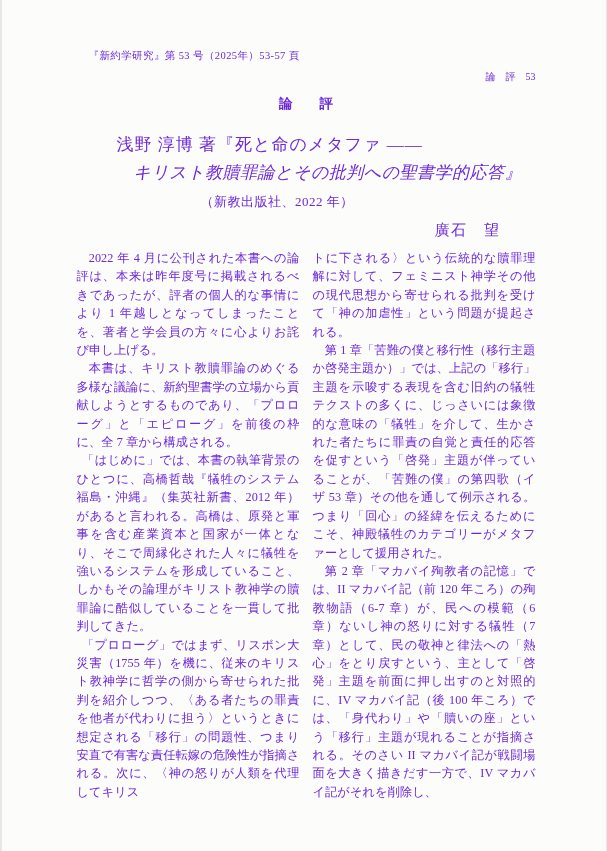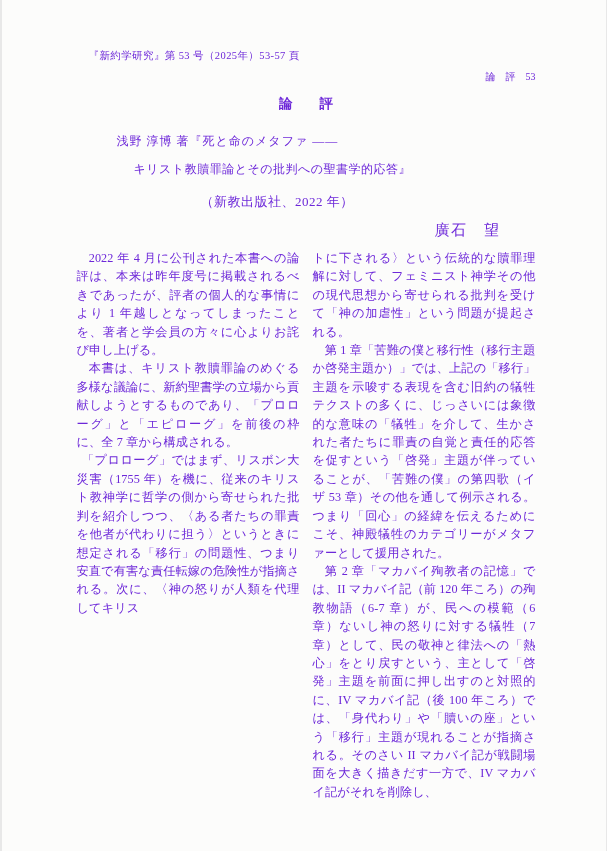--- a/index.html
+++ b/index.html
@@ -25,25 +25,25 @@
     display:flex; align-items:center; gap:17px;flex-direction:column;
   }
   .section-label {
     font-size:13.5px; font-weight:bold; white-space:nowrap;
   }
   .section-rule {
     flex:1; height:2px; background:#151515; margin-top:2px;
   }
   .title-line1 {
     position:absolute; left:115px; top:133px;
-    font-size:12px; letter-spacing:1px; white-space:nowrap;
+    font-size:17px; letter-spacing:1px; white-space:nowrap;
   }
   .title-line2 {
     position:absolute; left:132px; top:161px;
-    font-size:12px; letter-spacing:0.5px; white-space:nowrap;
+    font-size:17px; letter-spacing:0.5px; white-space:nowrap;font-style:italic;
   }
   .publisher-line {
     position:absolute; left:199px; top:193px;
     font-size:13px; letter-spacing:0.5px; white-space:nowrap;font-family:Liberation Serif, serif;
   }
   .reviewer {
     position:absolute; left:433px; top:221px;
     font-size:15px; letter-spacing:1.5px; white-space:nowrap;
   }
   .columns {
@@ -80,20 +80,21 @@
   <div class="title-line2">キリスト教贖罪論とその批判への聖書学的応答』</div>
 
   <div class="publisher-line">（新教出版社、2022 年）</div>
 
   <div class="reviewer">廣石　望</div>
 
   <div class="columns">
     <div class="column">
       <p class="jp-par">2022 年 4 月に公刊された本書への論評は、本来は昨年度号に掲載されるべきであったが、評者の個人的な事情により 1 年越しとなってしまったことを、著者と学会員の方々に心よりお詫び申し上げる。</p>
       <p class="jp-par">本書は、キリスト教贖罪論のめぐる多様な議論に、新約聖書学の立場から貢献しようとするものであり、「プロローグ」と「エピローグ」を前後の枠に、全 7 章から構成される。</p>
+      <p class="jp-par" style="text-indent: 0.45em;">「はじめに」では、本書の執筆背景のひとつに、高橋哲哉『犠牲のシステム 福島・沖縄』（集英社新書、2012 年）があると言われる。高橋は、原発と軍事を含む産業資本と国家が一体となり、そこで周縁化された人々に犠牲を強いるシステムを形成していること、しかもその論理がキリスト教神学の贖罪論に酷似していることを一貫して批判してきた。</p>
       <p class="jp-par" style="text-indent: 0.45em;">「プロローグ」ではまず、リスボン大災害（1755 年）を機に、従来のキリスト教神学に哲学の側から寄せられた批判を紹介しつつ、〈ある者たちの罪責を他者が代わりに担う〉というときに想定される「移行」の問題性、つまり安直で有害な責任転嫁の危険性が指摘される。次に、〈神の怒りが人類を代理してキリス</p>
     </div>
     <div class="column">
       <p class="jp-par cont">トに下される〉という伝統的な贖罪理解に対して、フェミニスト神学その他の現代思想から寄せられる批判を受けて「神の加虐性」という問題が提起される。</p>
       <p class="jp-par">第 1 章「苦難の僕と移行性（移行主題か啓発主題か）」では、上記の「移行」主題を示唆する表現を含む旧約の犠牲テクストの多くに、じっさいには象徴的な意味の「犠牲」を介して、生かされた者たちに罪責の自覚と責任的応答を促すという「啓発」主題が伴っていることが、「苦難の僕」の第四歌（イザ 53 章）その他を通して例示される。つまり「回心」の経緯を伝えるためにこそ、神殿犠牲のカテゴリーがメタファーとして援用された。</p>
       <p class="jp-par">第 2 章「マカバイ殉教者の記憶」では、II マカバイ記（前 120 年ころ）の殉教物語（6-7 章）が、民への模範（6 章）ないし神の怒りに対する犠牲（7 章）として、民の敬神と律法への「熱心」をとり戻すという、主として「啓発」主題を前面に押し出すのと対照的に、IV マカバイ記（後 100 年ころ）では、「身代わり」や「贖いの座」という「移行」主題が現れることが指摘される。そのさい II マカバイ記が戦闘場面を大きく描きだす一方で、IV マカバイ記がそれを削除し、</p>
     </div>
   </div>
 
 </div>

